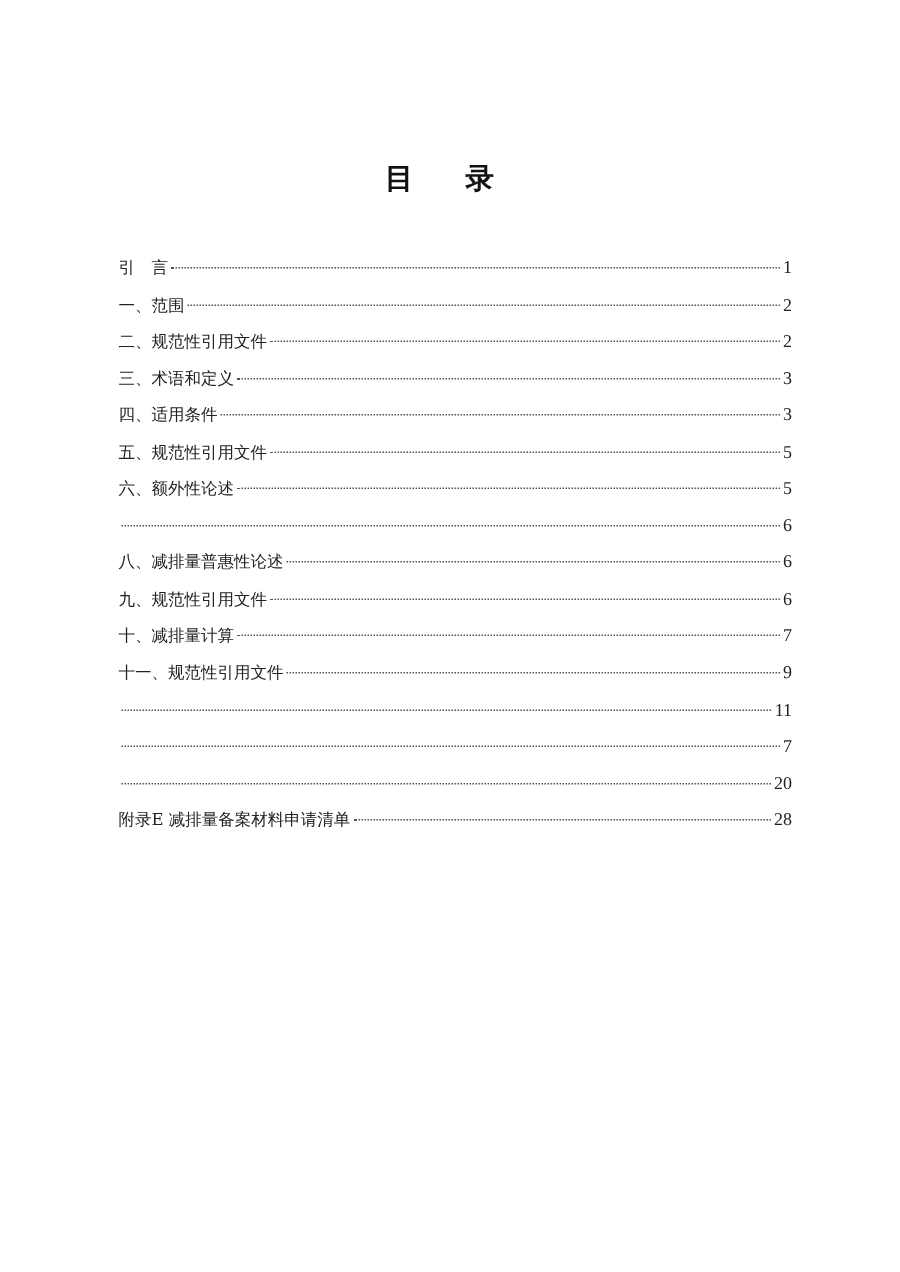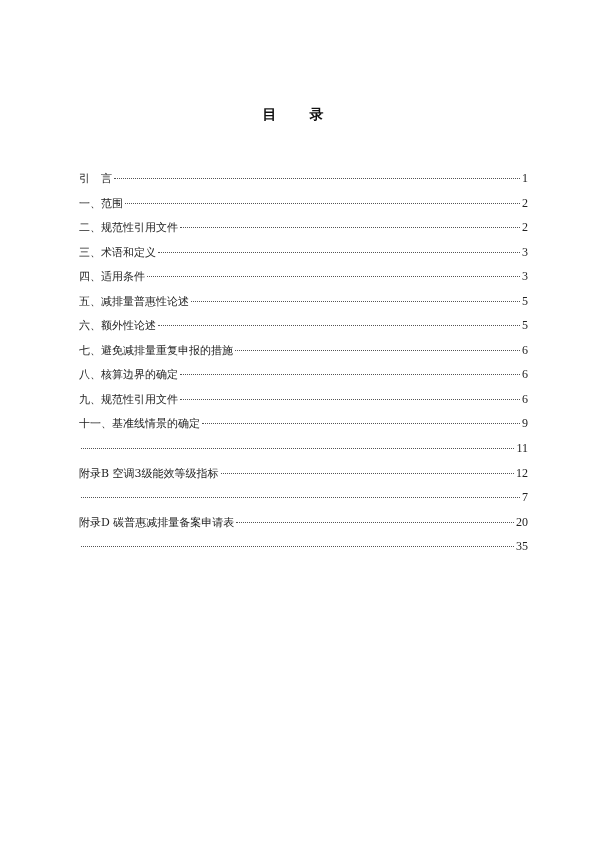--- a/index.html
+++ b/index.html
@@ -1,19 +1,19 @@
 <!DOCTYPE html>
 <html><head>
 <meta charset="utf-8">
 <style>
   html, body { margin: 0; padding: 0; background: #ffffff; }
   body { width: 600px; height: 848px; position: relative; overflow: hidden;
          font-family: "DejaVu Serif", "Liberation Serif", serif; color: #1a1a1a; }
   .title { position: absolute; top: 106px; left: 0; width: 600px; text-align: center;
-           font-size: 14px; letter-spacing: 14px; font-family: "DejaVu Sans", sans-serif; font-weight: bold; color:#111; }
+           font-size: 19px; letter-spacing: 14px; font-family: "DejaVu Sans", sans-serif; font-weight: bold; color:#111; }
   .toc { position: absolute; left: 79px; top: 171px; width: 449px; }
   .row { display: flex; align-items: baseline; height: 24.55px; font-size: 11px; justify-content: center; }
   .label { white-space: nowrap; color: #222; }
   .dots { flex: 1; border-bottom: 1px dotted #555; margin: 0 2px; transform: translateY(-3px); height: 0; }
   .page { white-space: nowrap; font-family: "Liberation Serif", serif; font-size: 12px; color: #222; }
 </style>
 </head>
 <body>
 
 <div class="title">目 录</div>
@@ -38,64 +38,63 @@
       <span class="label">三、术语和定义</span>
       <span class="dots"></span>
       <span class="page">3</span>
     </div>
   <div class="row">
       <span class="label">四、适用条件</span>
       <span class="dots"></span>
       <span class="page">3</span>
     </div>
   <div class="row">
-      <span class="label">五、减排量普惠性论述</span>
+      <span class="label">五、规范性引用文件</span>
       <span class="dots"></span>
       <span class="page">5</span>
     </div>
   <div class="row">
       <span class="label">六、额外性论述</span>
       <span class="dots"></span>
       <span class="page">5</span>
     </div>
   <div class="row">
-      <span class="label">七、避免减排量重复申报的措施</span>
       <span class="dots"></span>
       <span class="page">6</span>
     </div>
   <div class="row">
-      <span class="label">八、核算边界的确定</span>
+      <span class="label">八、减排量普惠性论述</span>
       <span class="dots"></span>
       <span class="page">6</span>
     </div>
   <div class="row">
       <span class="label">九、规范性引用文件</span>
       <span class="dots"></span>
       <span class="page">6</span>
     </div>
   <div class="row">
-      <span class="label">十一、基准线情景的确定</span>
+      <span class="label">十、减排量计算</span>
+      <span class="dots"></span>
+      <span class="page">7</span>
+    </div>
+  <div class="row">
+      <span class="label">十一、规范性引用文件</span>
       <span class="dots"></span>
       <span class="page">9</span>
     </div>
   <div class="row">
       <span class="dots"></span>
       <span class="page">11</span>
     </div>
   <div class="row">
-      <span class="label">附录B 空调3级能效等级指标</span>
-      <span class="dots"></span>
-      <span class="page">12</span>
-    </div>
-  <div class="row">
       <span class="dots"></span>
       <span class="page">7</span>
     </div>
   <div class="row">
-      <span class="label">附录D 碳普惠减排量备案申请表</span>
       <span class="dots"></span>
       <span class="page">20</span>
     </div>
   <div class="row">
+      <span class="label">附录E 减排量备案材料申请清单</span>
       <span class="dots"></span>
-      <span class="page">35</span>
+      <span class="page">28</span>
     </div>
 </div>
 
 </body></html>

